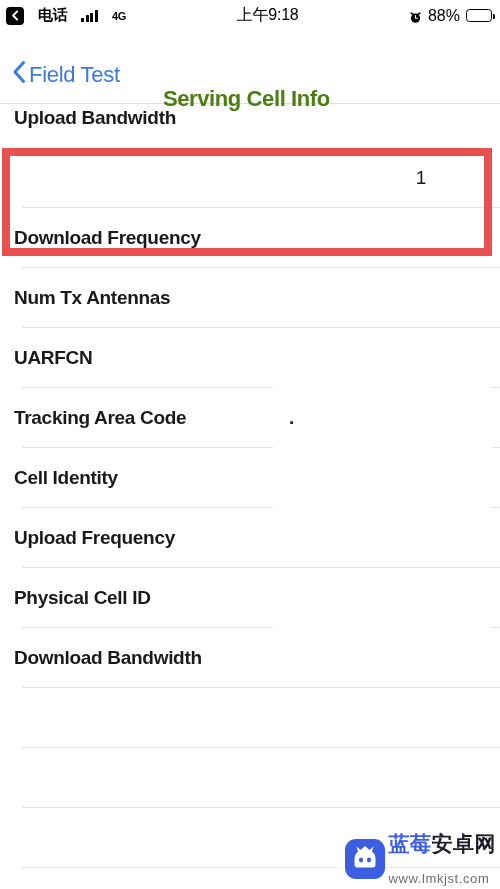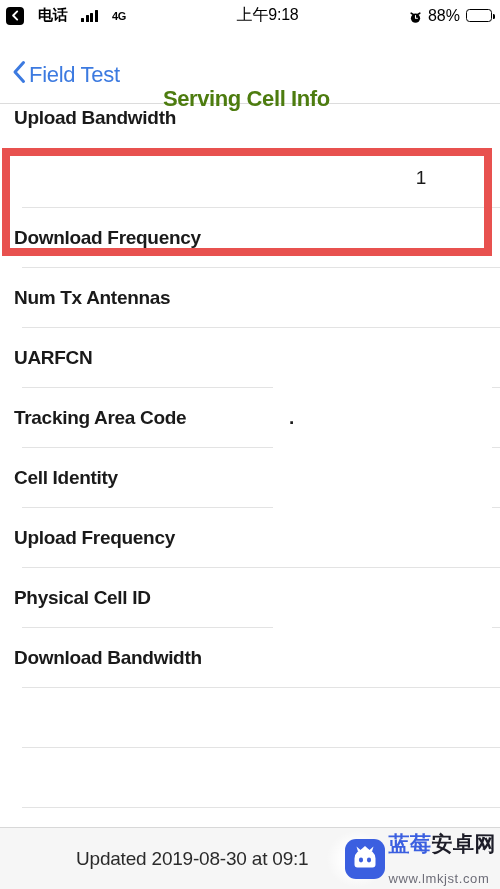--- a/index.html
+++ b/index.html
@@ -394,23 +394,20 @@
     </div>
 
     <div class="row">
       <span class="sep full"></span>
     </div>
 
   </div>
 
   <div class="highlight"></div>
 
-  <div class="bottombar">
-    <span class="updated">Updated 2019-08-30 at 09:1</span>
-  </div>
 
   <div class="watermark">
     <span class="wm-glow"></span>
     <span class="wm-icon">
       <svg width="40" height="40" viewBox="0 0 40 40" aria-hidden="true">
         <path d="M13 12.5 L11.5 7.5 L15.5 11 L20 7 L24.5 11 L28.5 7.5 L27 12.5 Z" fill="#ffffff"></path>
         <path d="M9.5 19.5 a10.5 9.5 0 0 1 21 0 v6 a3 3 0 0 1 -3 3 h-15 a3 3 0 0 1 -3 -3 Z" fill="#ffffff"></path>
         <ellipse cx="16" cy="21" rx="2.1" ry="2.4" fill="#3b5fe0"></ellipse>
         <ellipse cx="24" cy="21" rx="2.1" ry="2.4" fill="#3b5fe0"></ellipse>
       </svg>

